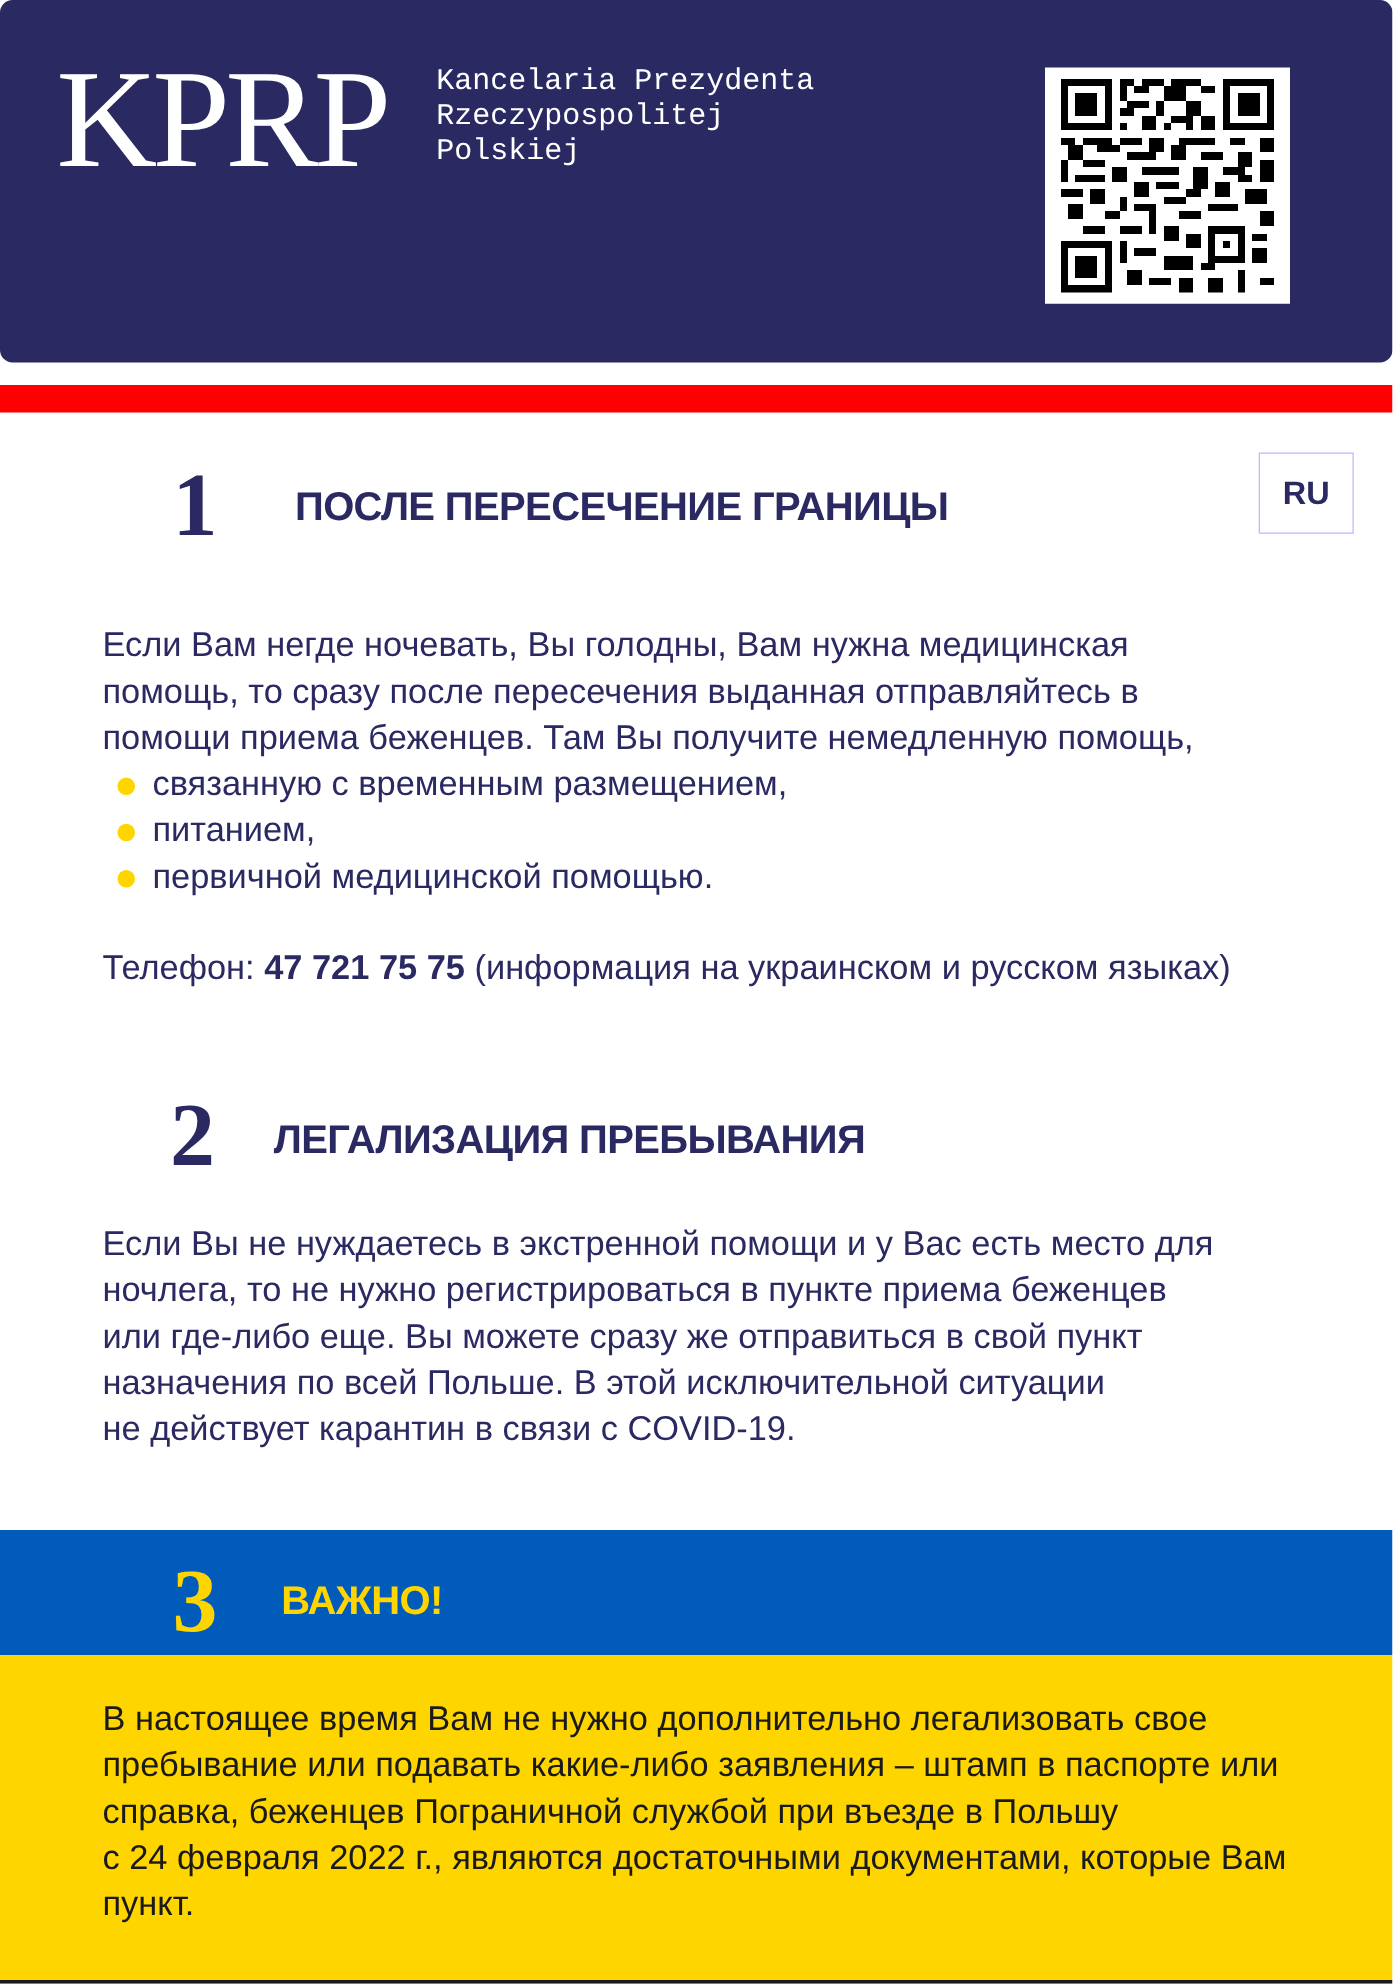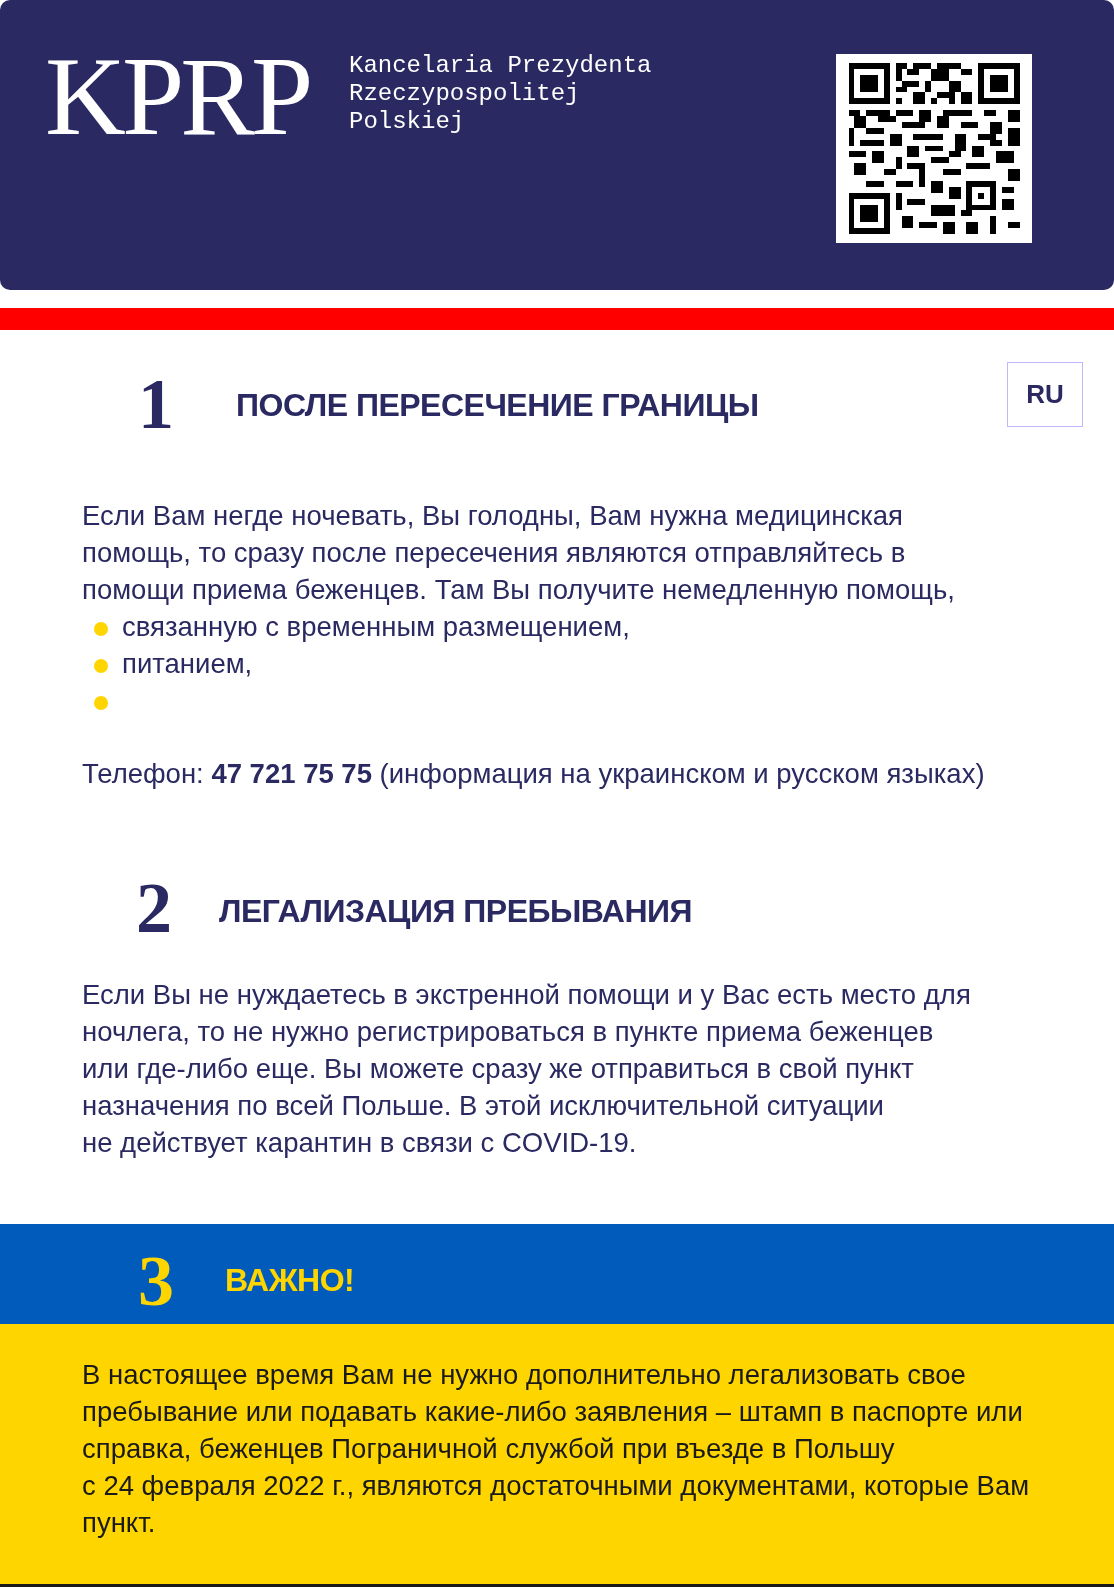--- a/index.html
+++ b/index.html
@@ -140,32 +140,33 @@
 
 <div class="red-band"></div>
 
 <div class="lang-badge">RU</div>
 
 <div class="sec-num" style="left:138px; top:368px;">1</div>
 <div class="sec-title" style="left:236px; top:387px;">ПОСЛЕ ПЕРЕСЕЧЕНИЕ ГРАНИЦЫ</div>
 
 <div class="para" style="top:497px;">
   <div>Если Вам негде ночевать, Вы голодны, Вам нужна медицинская</div>
-  <div>помощь, то сразу после пересечения являются отправляйтесь в</div>
+  <div>помощь, то сразу после пересечения выданная отправляйтесь в</div>
   <div>помощи приема беженцев. Там Вы получите немедленную помощь,</div>
   <div class="bullet">
     <span class="dot"></span>
     <span>связанную с временным размещением,</span>
   </div>
   <div class="bullet">
     <span class="dot"></span>
     <span>питанием,</span>
   </div>
   <div class="bullet">
     <span class="dot"></span>
+    <span>первичной медицинской помощью.</span>
   </div>
 </div>
 
 <div class="para phone" style="top:755px;">
   <span>Телефон: </span><b>47 721 75 75</b><span> (информация на украинском и русском языках)</span>
 </div>
 
 <div class="sec-num" style="left:136px; top:872px;">2</div>
 <div class="sec-title" style="left:219px; top:893px;">ЛЕГАЛИЗАЦИЯ ПРЕБЫВАНИЯ</div>
 

